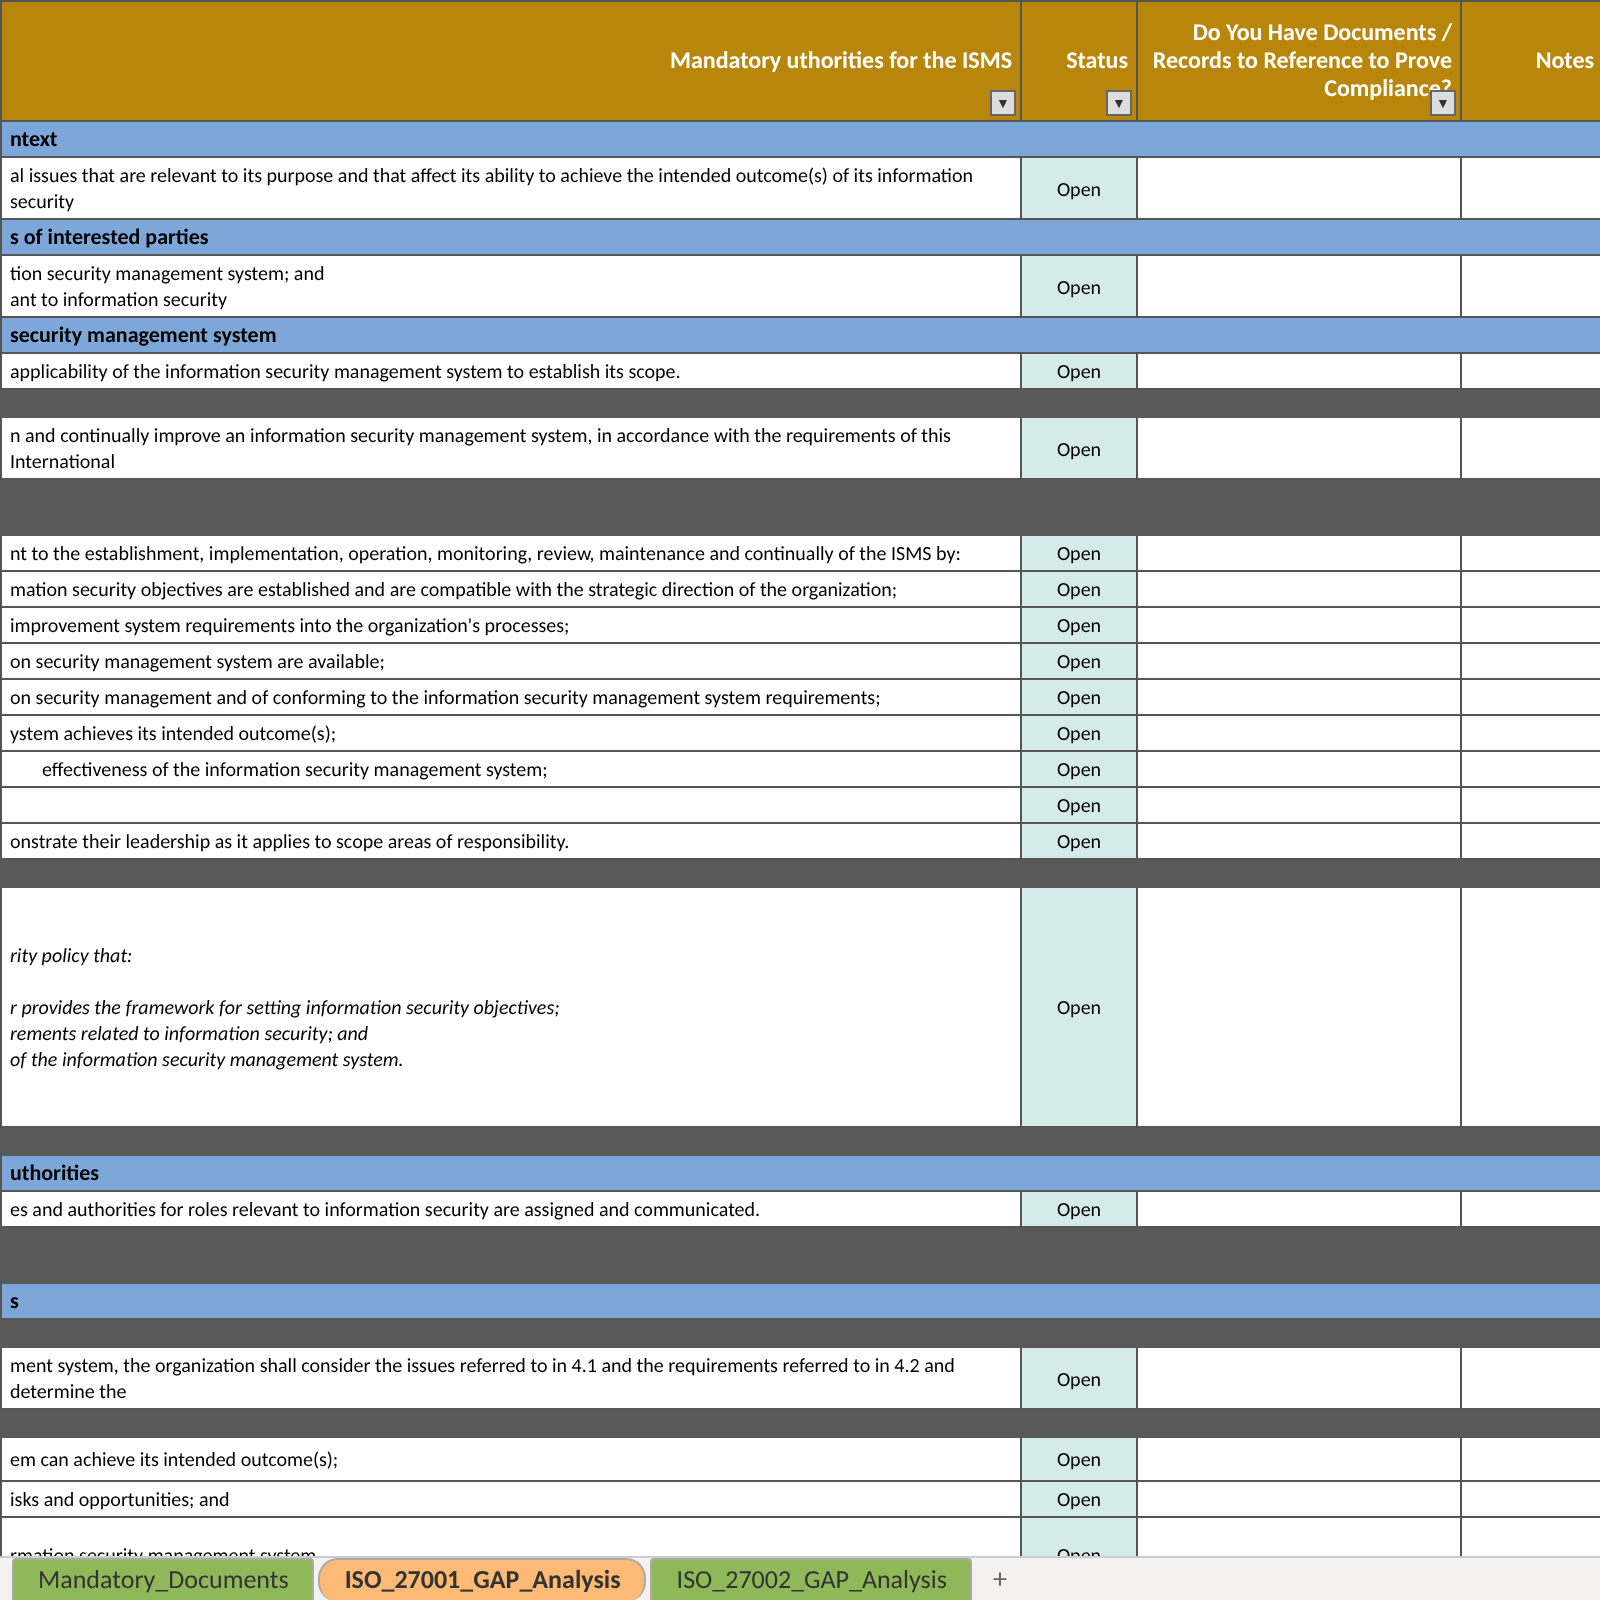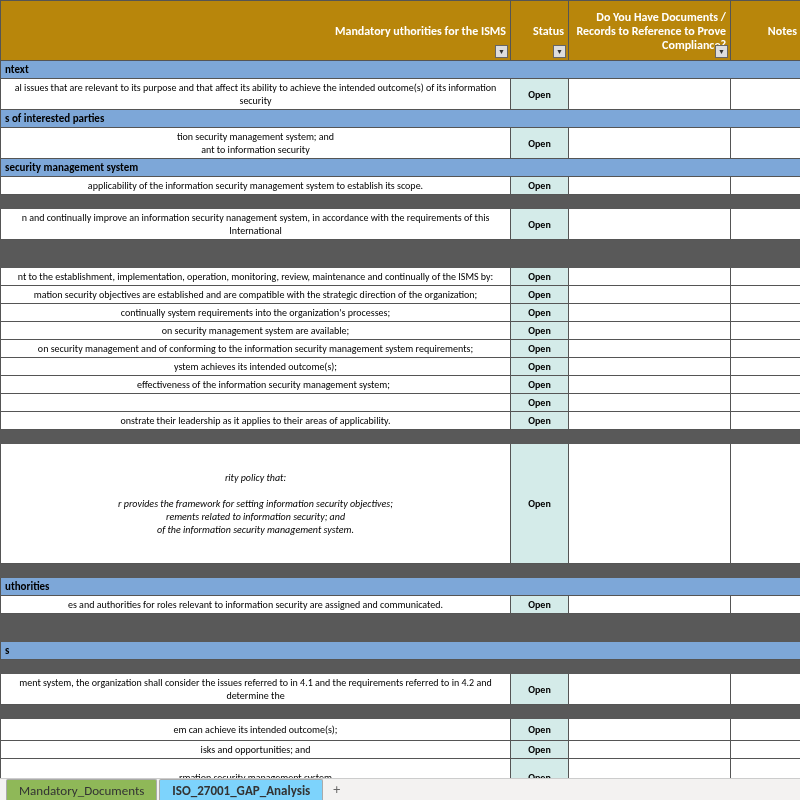--- a/index.html
+++ b/index.html
@@ -47,25 +47,25 @@
     border: 1px solid #666;
     display: flex;
     align-items: center;
     justify-content: center;
     font-size: 7px;
     color: #333;
   }
   tr.dark td { background: #595959; color:#595959; height: 14px; border-color:#595959;}
   tr.blue-head td { background: #7da7d8; font-weight: bold; font-size: 11px; height: 16px; }
   tr.row td { height: 14px; font-size: 10px; }
-  tr.row td.req { text-align: center; }
+  tr.row td.req { text-align: left; }
   td.status-open {
     background: #d4ebe9;
     text-align: center;
-    font-weight: bold;
+    font-weight: normal;
     font-size: 10px;
     margin-left: 23px;
   }
   td.white { background: #fff; }
   .tabbar {
     position: absolute;
     bottom: 0;
     left: 0;
     height: 22px;
     background: #f3f2f1;
@@ -79,21 +79,21 @@
     padding: 3px 12px;
     font-size: 13px;
     border: 1px solid #aaa;
     border-bottom: none;
     margin-right: 2px;
     background: #8fb858;
     color: #333;
     border-radius: 2px 2px 0 0;
   }
   .tab.mand { background: #8fb858; }
-  .tab.active { background: #7dd3fc; font-weight: bold; }
+  .tab.active { background: #fdba74; font-weight: bold; border-radius: 10px; }
   .tab-add {
     padding: 2px 8px;
     font-size: 14px;
     color: #666;
     background: transparent;
     border: none;
   }
   .content-wrap {
     height: 778px;
     overflow: hidden;
@@ -154,21 +154,21 @@
         <tr class="row">
           <td class="req" style="height: 14px;">applicability of the information security management system to establish its scope.</td>
           <td class="status-open">Open</td>
           <td class="white"></td>
           <td class="white"></td>
         </tr>
         <tr class="dark">
           <td colspan="4"></td>
         </tr>
         <tr class="row">
-          <td class="req" style="height: 24px;">n and continually improve an information security nanagement system, in accordance with the requirements of this International</td>
+          <td class="req" style="height: 24px;">n and continually improve an information security management system, in accordance with the requirements of this International</td>
           <td class="status-open">Open</td>
           <td class="white"></td>
           <td class="white"></td>
         </tr>
         <tr class="dark">
           <td colspan="4"></td>
         </tr>
         <tr class="dark">
           <td colspan="4"></td>
         </tr>
@@ -178,21 +178,21 @@
           <td class="white"></td>
           <td class="white"></td>
         </tr>
         <tr class="row">
           <td class="req" style="height: 14px;">mation security objectives are established and are compatible with the strategic direction of the organization;</td>
           <td class="status-open">Open</td>
           <td class="white"></td>
           <td class="white"></td>
         </tr>
         <tr class="row">
-          <td class="req" style="height: 14px;">continually system requirements into the organization's processes;</td>
+          <td class="req" style="height: 14px;">improvement system requirements into the organization's processes;</td>
           <td class="status-open">Open</td>
           <td class="white"></td>
           <td class="white"></td>
         </tr>
         <tr class="row">
           <td class="req" style="height: 14px;">on security management system are available;</td>
           <td class="status-open">Open</td>
           <td class="white"></td>
           <td class="white"></td>
         </tr>
@@ -214,21 +214,21 @@
           <td class="white"></td>
           <td class="white"></td>
         </tr>
         <tr class="row">
           <td class="req" style="height: 14px;"></td>
           <td class="status-open">Open</td>
           <td class="white"></td>
           <td class="white"></td>
         </tr>
         <tr class="row">
-          <td class="req" style="height: 14px;">onstrate their leadership as it applies to their areas of applicability.</td>
+          <td class="req" style="height: 14px;">onstrate their leadership as it applies to scope areas of responsibility.</td>
           <td class="status-open">Open</td>
           <td class="white"></td>
           <td class="white"></td>
         </tr>
         <tr class="dark">
           <td colspan="4"></td>
         </tr>
         <tr class="row">
           <td class="req" style="height: 120px; font-style: italic;">rity policy that:<br>&nbsp;<br>r provides the framework for setting information security objectives;<br>rements related to information security; and<br>of the information security management system.</td>
           <td class="status-open">Open</td>
@@ -287,15 +287,16 @@
           <td class="white"></td>
         </tr>
       </tbody>
 </table>
 </div>
 
 <div class="tabbar">
   <div id="tabs" style="display: flex;">
       <div class="tab mand">Mandatory_Documents</div>
       <div class="tab active">ISO_27001_GAP_Analysis</div>
+      <div class="tab ">ISO_27002_GAP_Analysis</div>
       <div class="tab-add">+</div>
     </div>
 </div>
 
 </body></html>

